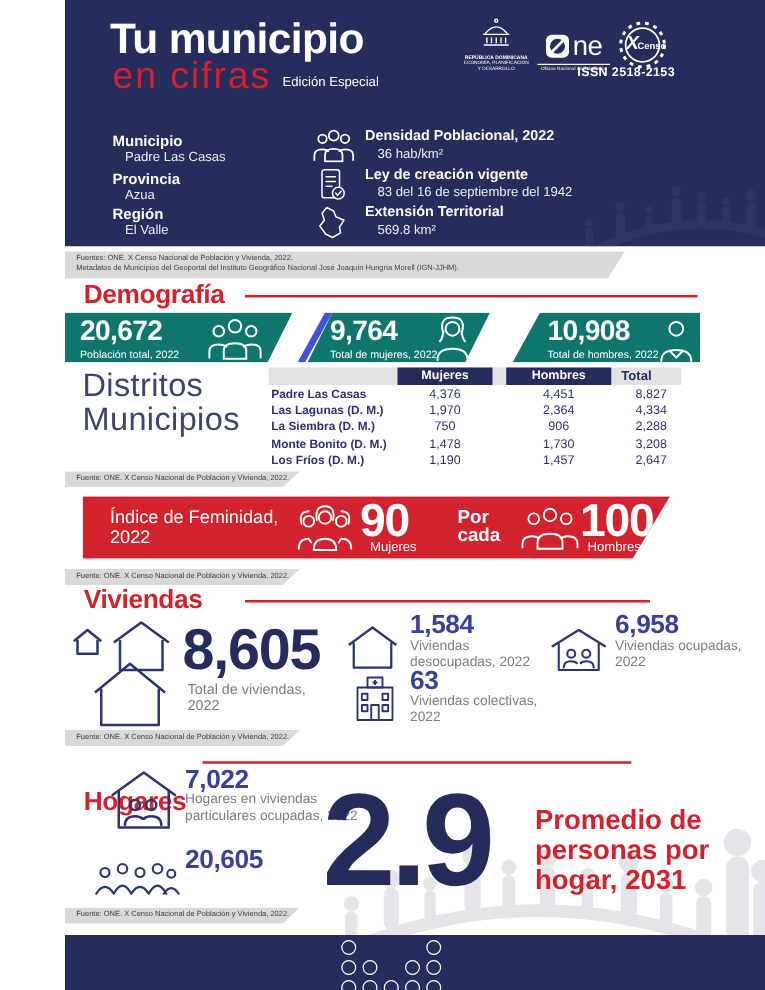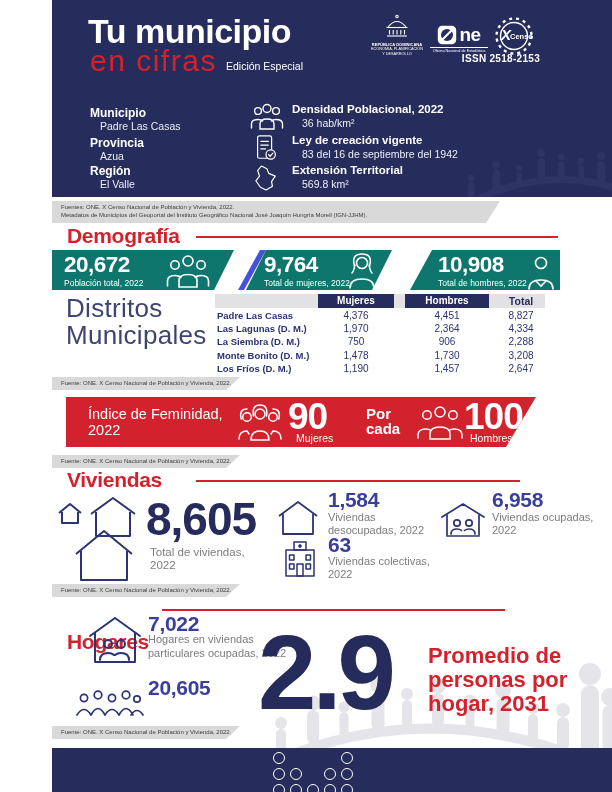--- a/index.html
+++ b/index.html
@@ -22,21 +22,21 @@
   .src-bar .ln{font-size:6px;line-height:7.5px;white-space:nowrap;}
   
   .sec-title{font-size:21px;font-weight:bold;color:#d2222d;letter-spacing:-.3px;}
   .rule{height:2px;background:#d2222d;}
   
   .banner{top:250px;height:40px;background:#0f766e;}
   .b-num{position:absolute;font-size:22.5px;font-weight:bold;color:#fff;letter-spacing:-.5px;top:2px;}
   .b-lbl{position:absolute;font-size:8.5px;color:#fff;top:28px;white-space:nowrap;}
   
   .th-box{background:#262c5b;color:#fff;font-weight:bold;font-size:10px;text-align:center;height:14px;line-height:14px;}
-  .th-total{color:#262c5b;font-weight:bold;font-size:10.5px;text-align:center;height:28px;line-height:14px;}
+  .th-total{color:#262c5b;font-weight:bold;font-size:10.5px;text-align:left;height:28px;line-height:14px;}
   .trow{position:relative;height:13.2px;}
   .td-name{position:absolute;left:2px;width:110px;font-size:9.5px;font-weight:bold;color:#2b3273;line-height:13.2px;white-space:nowrap;}
   .td-v{position:absolute;font-size:10px;color:#2b3273;text-align:center;line-height:13.2px;}
   .dist-title{font-size:26px;line-height:27px;color:#3d4470;letter-spacing:.3px;}
   
   #fem-banner{left:66px;top:397px;width:470px;height:50px;background:#d2222d;
               clip-path:polygon(0 0,100% 0,calc(100% - 30px) 100%,0 100%);}
   .fem-big{position:absolute;font-size:37px;font-weight:bold;color:#fff;top:-1px;letter-spacing:-1px;}
   .fem-small{position:absolute;font-size:10.5px;color:#fff;top:35px;}
   
@@ -94,21 +94,21 @@
       <div style="font-size:3.8px;line-height:4.6px;color:#fff">Y DESARROLLO</div>
     </div>
 
     <div class="abs" style="left:378px;top:24px;width:58px;text-align:center">
       <div style="display:flex;align-items:center;justify-content:center;gap:2px">
         <svg width="20" height="20" viewBox="0 0 20 20">
           <rect x="0.8" y="0.8" width="18.4" height="18.4" rx="4.5" fill="#fff"></rect>
           <circle cx="10" cy="10" r="6" fill="#262c5b"></circle>
           <path d="M5,15 L15,5" stroke="#fff" stroke-width="2.2"></path>
         </svg>
-        <span style="font-size:19px;font-weight:bold;color:#fff;letter-spacing:-.5px">ne</span>
+        <span style="font-size:22px;font-weight:normal;color:#fff;letter-spacing:-.5px">ne</span>
       </div>
       <div style="font-size:3.8px;color:#fff;border-top:.5px solid #fff;margin-top:1px;padding-top:1px">Oficina Nacional de Estadística</div>
     </div>
 
     <div class="abs" style="left:440px;top:14px;width:44px;height:44px">
       <svg width="44" height="44" viewBox="0 0 44 44" fill="none" stroke="#fff">
         <circle cx="22" cy="22" r="13.5" stroke-width="1.4"></circle>
         <circle cx="22" cy="22" r="17.5" stroke-width="2.4" stroke-dasharray="3 4"></circle>
       </svg>
       <span class="abs" style="left:9px;top:12px;font-size:15px;font-weight:bold;font-style:italic;color:#fff">X</span>
@@ -189,21 +189,21 @@
     <div class="b-lbl" style="left:28px">Total de hombres, 2022</div>
     <svg class="abs" style="left:114px;top:3px" width="34" height="38" viewBox="0 0 34 38" fill="none" stroke="#fff" stroke-width="1.6" stroke-linecap="round">
       <circle cx="17" cy="10" r="5.5"></circle>
       <path d="M5,36 q0,-9 12,-9 q12,0 12,9"></path>
       <path d="M12,28 l5,5 l5,-5"></path>
     </svg>
   </div>
 
   <div class="abs dist-title" style="left:66px;top:295px">
     <div>Distritos</div>
-    <div>Municipales</div>
+    <div>Municipios</div>
   </div>
 
   <div class="abs" style="left:215px;top:294px;width:330px">
     <div style="position:relative;height:14px;background:#e2e2e5">
       <div class="abs th-box" style="left:103px;width:76px;top:0">Mujeres</div>
       <div class="abs th-box" style="left:190px;width:84px;top:0">Hombres</div>
       <div class="abs th-total" style="left:282px;width:48px;top:0">Total</div>
     </div>
     <div style="height:1px"></div>
     <div class="trow">

